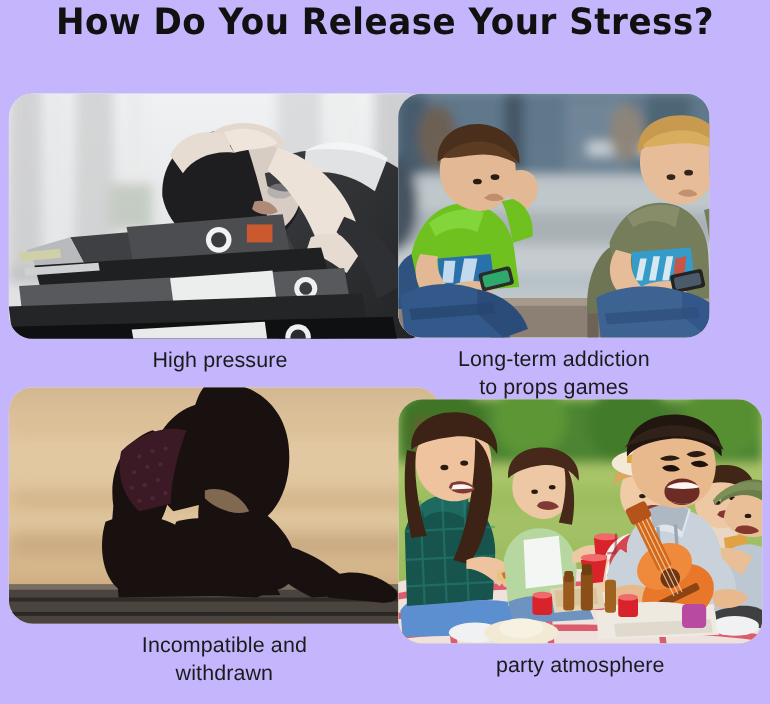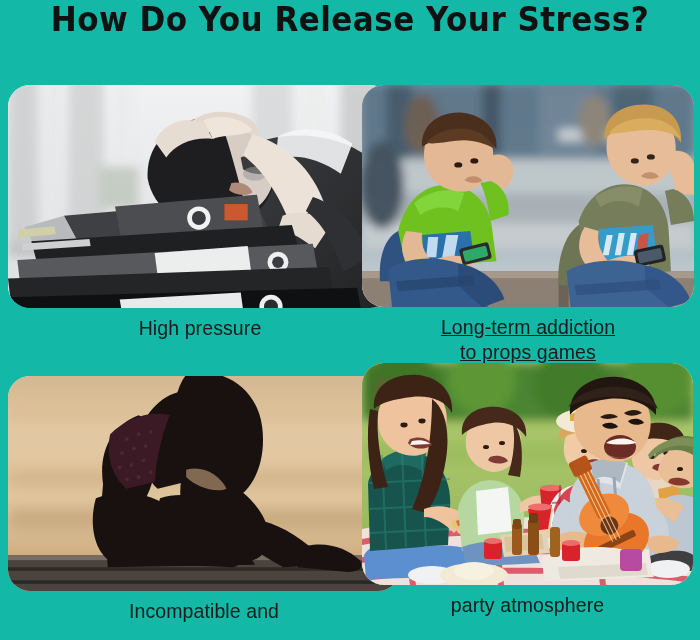--- a/index.html
+++ b/index.html
@@ -11,21 +11,21 @@
     width: 700px;
     height: 640px;
     overflow: hidden;
     font-family: "Liberation Sans", sans-serif;
     color: #1a1a1a;
   }
   .page {
     position: relative;
     width: 700px;
     height: 640px;
-    background: #14b8a6;
+    background: #c4b5fd;
   }
 
   
   .title {
     position: absolute;
     left: 0;
     top: 1px;
     width: 700px;
     text-align: center;
     font-family: "DejaVu Sans", sans-serif;
@@ -37,22 +37,22 @@
     transform: scaleX(0.94);
     transform-origin: 50% 50%;
     white-space: nowrap;
   }
 
   
   .cell {
     position: absolute;
   }
   .cell-tl { left: 8px;   top: 85px;  width: 384px; }
-  .cell-tr { left: 362px; top: 85px;  width: 332px; text-decoration: underline; }
-  .cell-bl { left: 8px;   top: 376px; width: 392px; }
+  .cell-tr { left: 362px; top: 85px;  width: 283px; }
+  .cell-bl { left: 8px;   top: 352px; width: 392px; }
   .cell-br { left: 362px; top: 363px; width: 331px; }
 
   .photo {
     display: block;
     width: 100%;
     border-radius: 22px;
     overflow: hidden;
     background: #e8e8e8;
   }
   .photo svg { display: block; width: 100%; height: 100%; }
@@ -309,20 +309,21 @@
           <circle cx="114" cy="88" r="1.6"></circle>
             <circle cx="100" cy="104" r="1.6"></circle>
           <circle cx="110" cy="102" r="1.6"></circle>
             <circle cx="120" cy="98" r="1.6"></circle>
         </g>
         <path d="M150 96 C164 92 178 100 184 112 C174 116 158 110 150 102 Z" fill="#d9b286" opacity="0.55"></path>
       </svg>
     </div>
     <div class="caption">
       <span class="ln">Incompatible and</span>
+      <span class="ln">withdrawn</span>
     </div>
   </div>
 
   <div class="cell cell-br">
     <div class="photo h-br">
       <svg viewBox="0 0 331 222" preserveAspectRatio="xMidYMid slice" role="img">
         <defs>
           <filter id="blurD">
               <feGaussianBlur stdDeviation="5"></feGaussianBlur>
             </filter>

